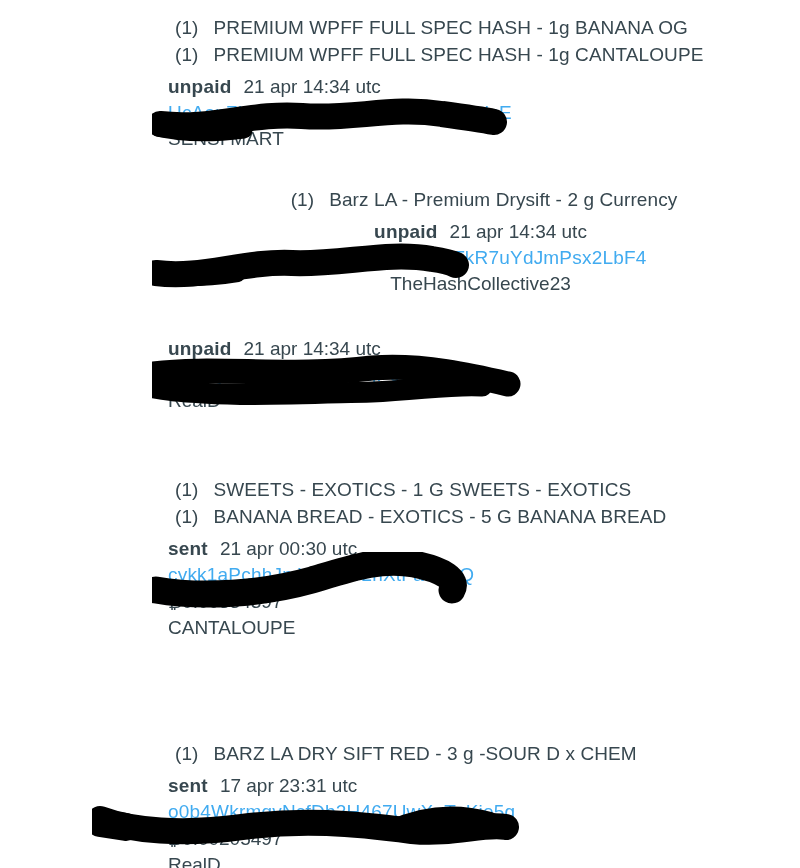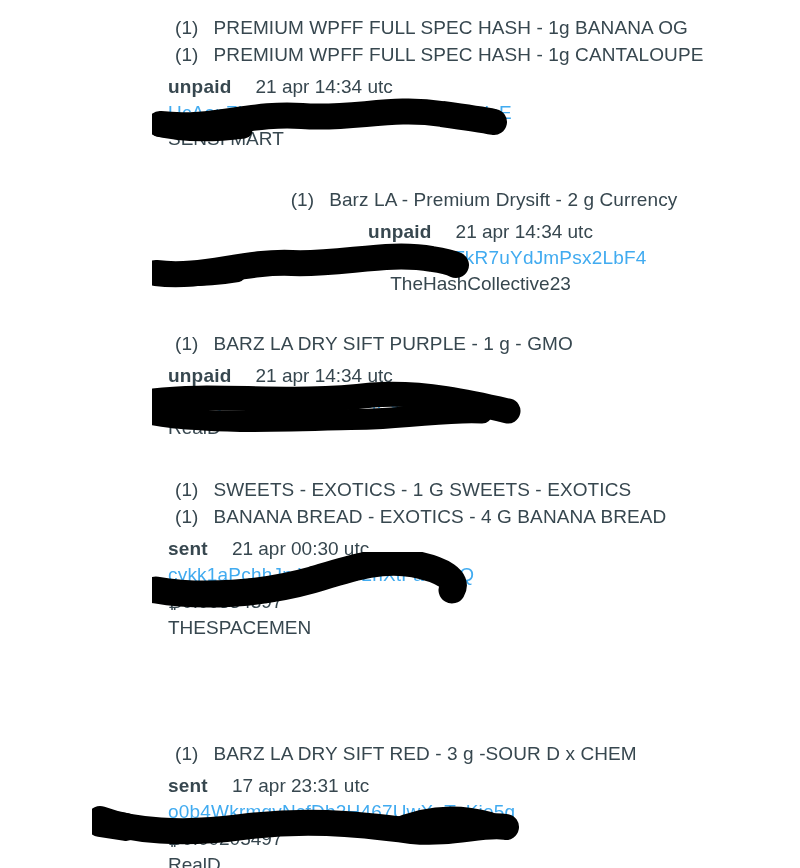--- a/index.html
+++ b/index.html
@@ -26,21 +26,21 @@
     letter-spacing: 0.1px;
   }
   .qty { margin-right: 15px; }
 
   .status-line {
     margin-top: 6px;
     font-size: 19px;
     line-height: 26px;
     white-space: nowrap;
   }
-  .status { font-weight: bold; margin-right: 24px; letter-spacing: 0.2px; }
+  .status { font-weight: bold; margin-right: 12px; letter-spacing: 0.2px; }
 
   .address-line {
     position: relative;
     font-size: 19px;
     line-height: 26px;
     white-space: nowrap;
     height: 26px;
   }
   .addr {
     color: #41ABF0;
@@ -104,56 +104,53 @@
       <a href="#" class="addr">mGZWfqiXnE4cTkR7uYdJmPsx2LbF4</a>
       <svg class="scribble scribble-std" width="400" height="56" viewBox="0 0 400 56">
         <path d="M 4,38 C 50,44 90,26 140,28 C 190,30 235,16 280,24 C 294,26 300,28 304,30" fill="none" stroke="#000000" stroke-width="26" stroke-linecap="round" stroke-linejoin="round"></path>
         <path d="M 4,42 C 30,46 60,44 86,40" fill="none" stroke="#000000" stroke-width="14" stroke-linecap="round"></path>
       </svg>
     </div>
     <div class="vendor-line">TheHashCollective23</div>
   </div>
 
   <div class="order order-3">
-    <div class="item-line">
-      <span class="qty">(1)</span><span>BARZ LA DRY SIFT PURPLE - 1 g - GMO</span>
-    </div>
     <div class="status-line">
       <span class="status">unpaid</span><span>21 apr 14:34 utc</span>
     </div>
     <div class="address-line">
       <a href="#" class="addr">RcReyVb8tKnQzW4mXjP6uBTzdLCfa</a>
       <svg class="scribble scribble-std" width="400" height="56" viewBox="0 0 400 56">
         <path d="M 2,22 C 60,14 140,26 220,16 C 270,12 322,24 356,32" fill="none" stroke="#000000" stroke-width="25" stroke-linecap="round" stroke-linejoin="round"></path>
         <path d="M 2,36 C 60,46 140,42 220,40 C 268,38 300,32 330,34" fill="none" stroke="#000000" stroke-width="21" stroke-linecap="round" stroke-linejoin="round"></path>
       </svg>
     </div>
     <div class="vendor-line">RealD</div>
   </div>
 
   <div class="order order-4">
     <div class="item-line">
       <span class="qty">(1)</span><span>SWEETS - EXOTICS - 1 G SWEETS - EXOTICS</span>
     </div>
     <div class="item-line">
-      <span class="qty">(1)</span><span>BANANA BREAD - EXOTICS - 4 G BANANA BREAD</span>
+      <span class="qty">(1)</span><span>BANANA BREAD - EXOTICS - 5 G BANANA BREAD</span>
     </div>
     <div class="status-line">
       <span class="status">sent</span><span>21 apr 00:30 utc</span>
     </div>
     <div class="address-line">
       <a href="#" class="addr">cykk1aPchhJmW4kR92nXtFao0CQ</a>
       <svg class="scribble scribble-std" width="400" height="56" viewBox="0 0 400 56">
         <path d="M 4,38 C 50,46 110,42 160,28 C 200,16 228,6 262,12 C 292,18 306,28 300,38" fill="none" stroke="#000000" stroke-width="27" stroke-linecap="round" stroke-linejoin="round"></path>
       </svg>
     </div>
     <div class="amount-line">
       <span class="btc-symbol">₿</span><span>0.00334397</span>
     </div>
-    <div class="vendor-line">THESPACEMEN</div>
+    <div class="vendor-line">CANTALOUPE</div>
   </div>
 
   <div class="order order-5">
     <div class="item-line">
       <span class="qty">(1)</span><span>BARZ LA DRY SIFT RED - 3 g -SOUR D x CHEM</span>
     </div>
     <div class="status-line">
       <span class="status">sent</span><span>17 apr 23:31 utc</span>
     </div>
     <div class="address-line">

